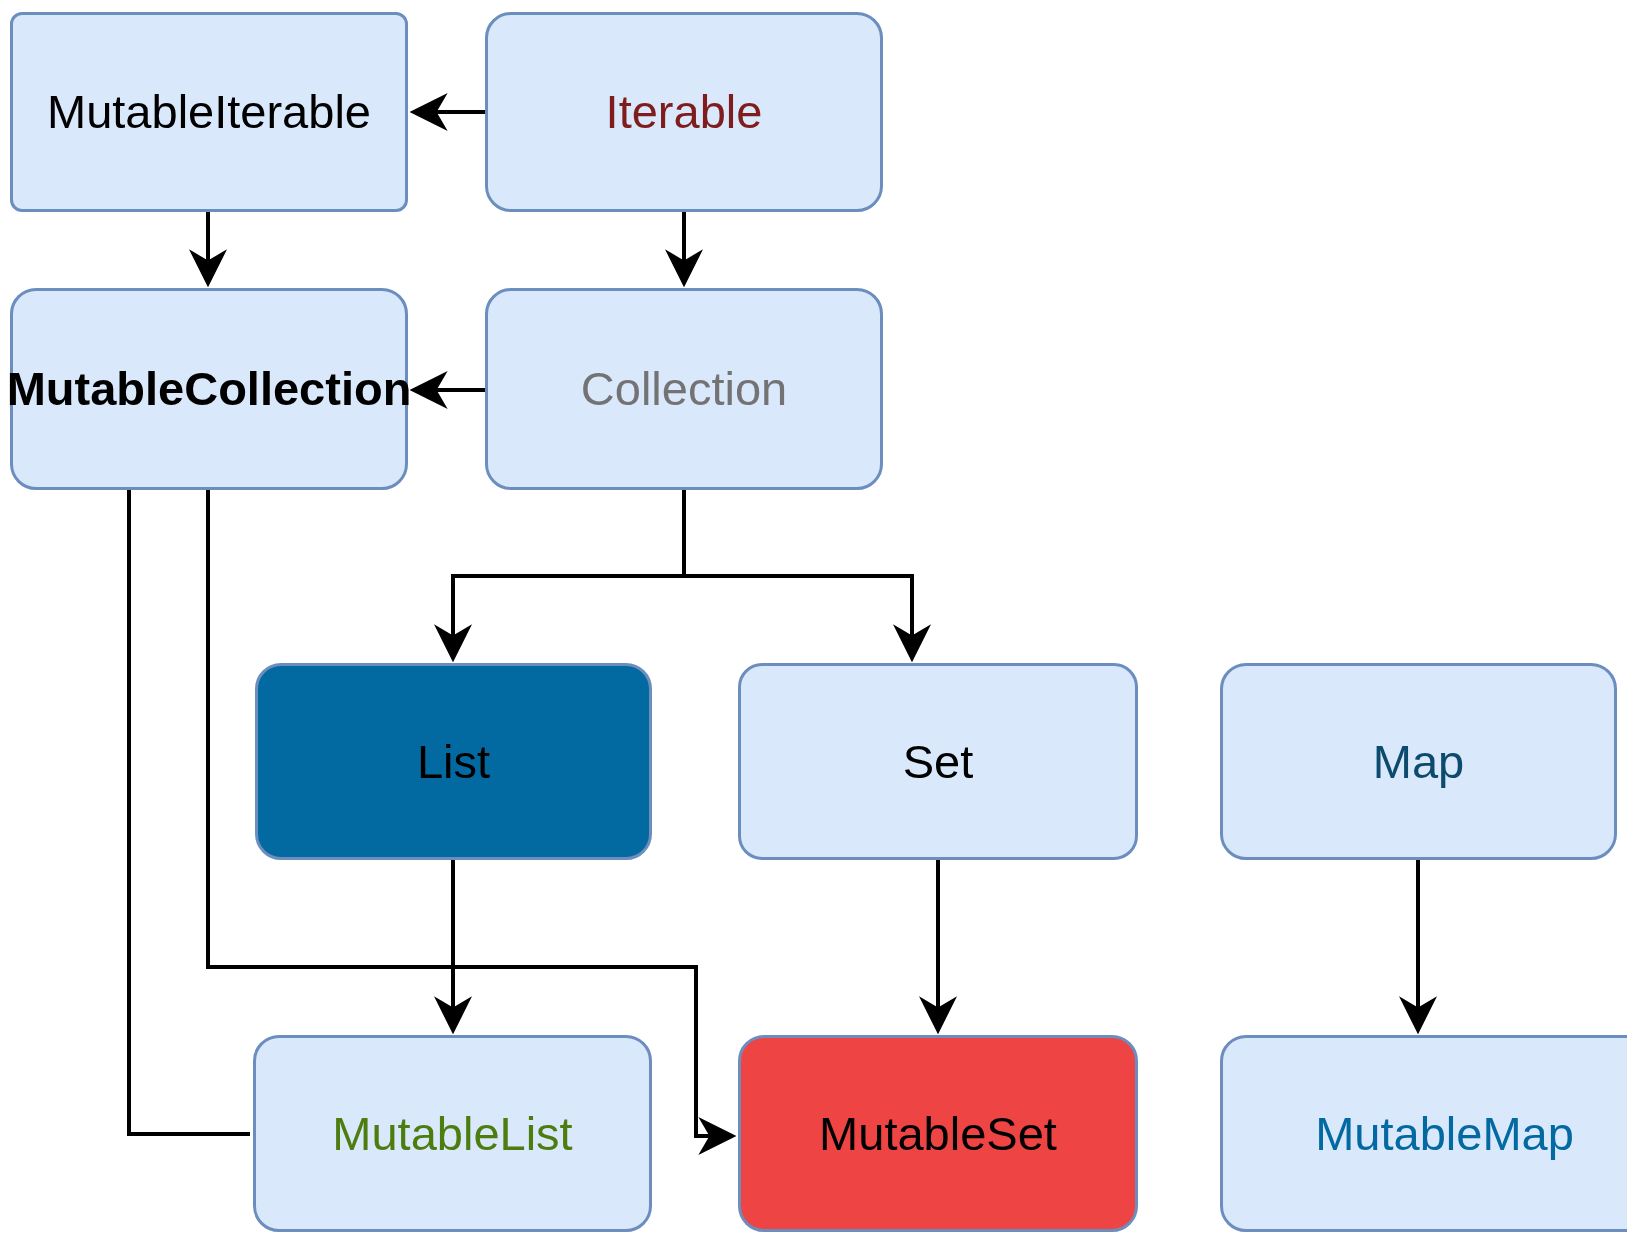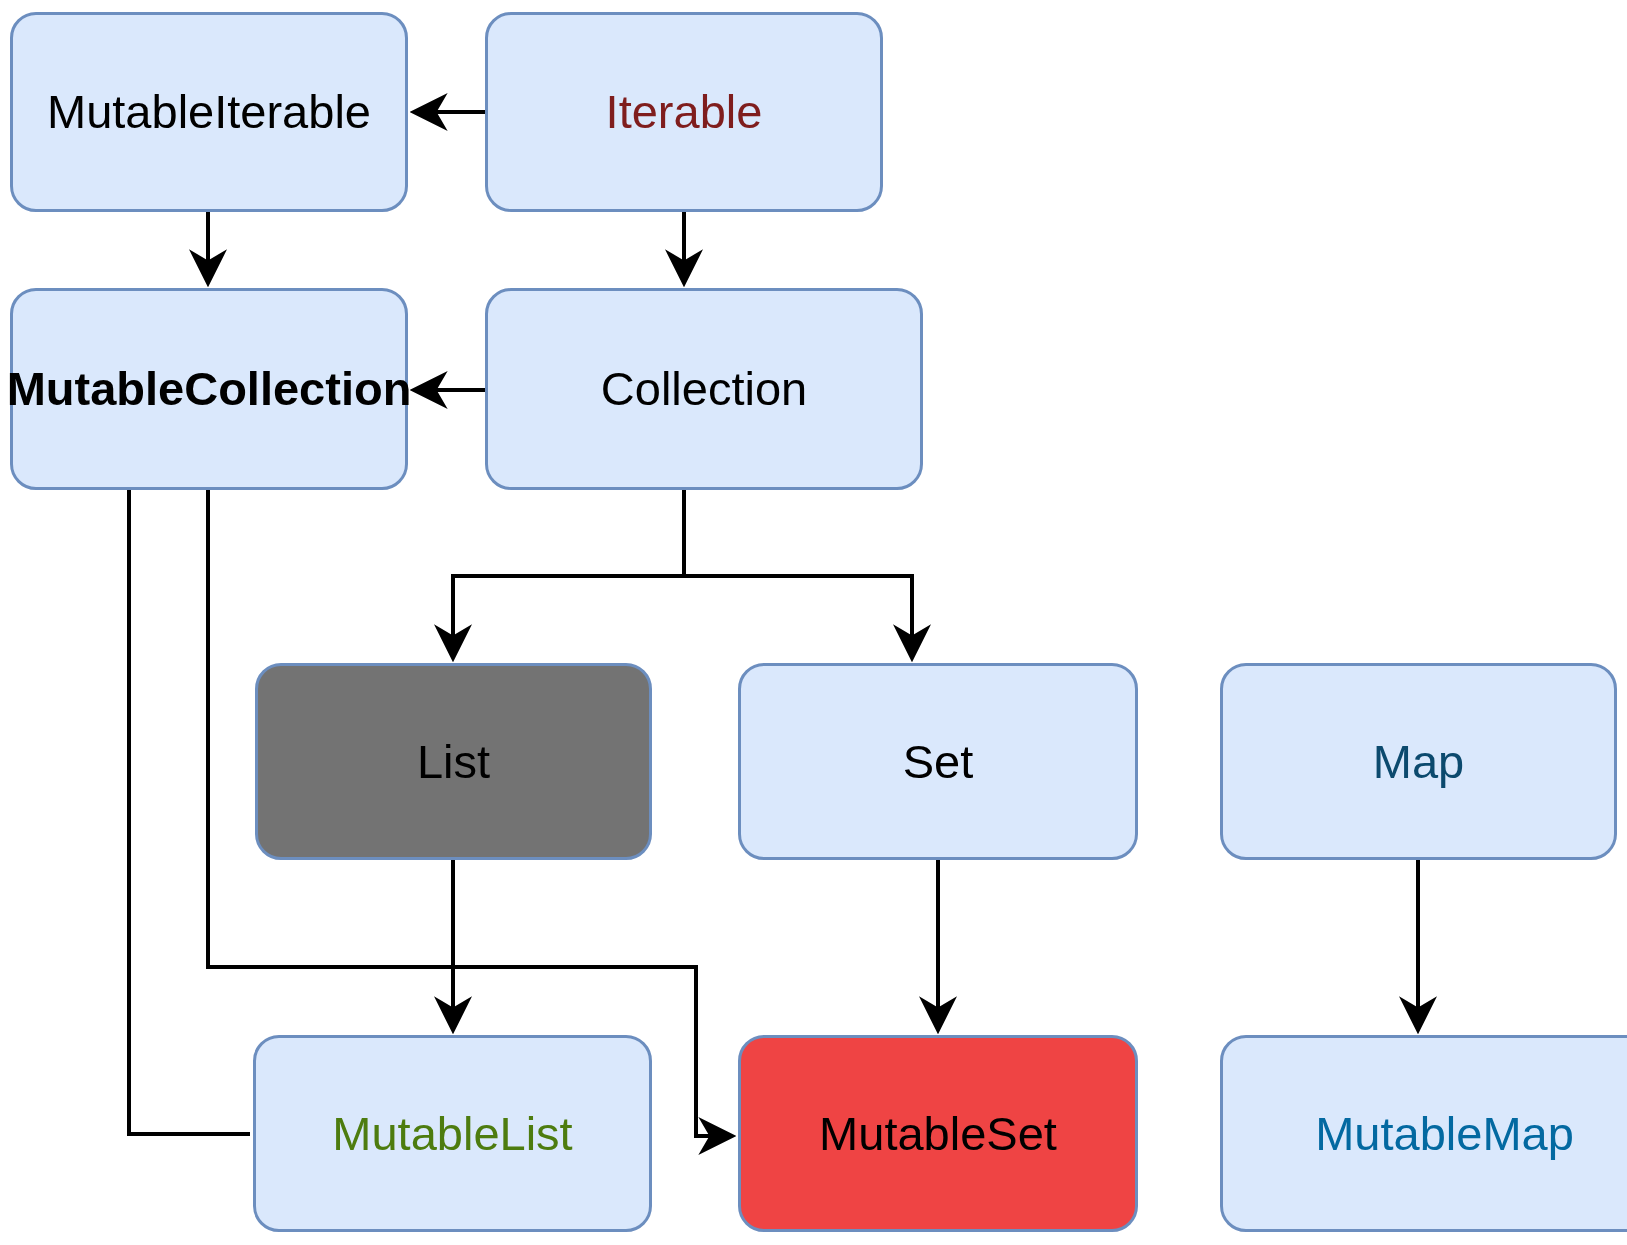--- a/index.html
+++ b/index.html
@@ -54,36 +54,36 @@
       <polyline points="684,490 684,576 453,576 453,656" fill="none" stroke="#000000" stroke-width="4" stroke-linejoin="miter" marker-end="url(#arrowhead)"></polyline>
       <polyline points="684,576 912,576 912,656" fill="none" stroke="#000000" stroke-width="4" stroke-linejoin="miter" marker-end="url(#arrowhead)"></polyline>
       <polyline points="453,860 453,1028" fill="none" stroke="#000000" stroke-width="4" stroke-linejoin="miter" marker-end="url(#arrowhead)"></polyline>
       <polyline points="938,860 938,1028" fill="none" stroke="#000000" stroke-width="4" stroke-linejoin="miter" marker-end="url(#arrowhead)"></polyline>
       <polyline points="1418,860 1418,1028" fill="none" stroke="#000000" stroke-width="4" stroke-linejoin="miter" marker-end="url(#arrowhead)"></polyline>
       <polyline points="129,490 129,1134 250,1134" fill="none" stroke="#000000" stroke-width="4" stroke-linejoin="miter"></polyline>
       <polyline points="208,490 208,967 696,967 696,1136 730,1136" fill="none" stroke="#000000" stroke-width="4" stroke-linejoin="miter" marker-end="url(#arrowhead)"></polyline>
     </g>
 </svg>
 
-<div class="node" style="left: 10px; top: 12px; width: 398px; height: 200px; background: rgb(218, 232, 252); border-color: rgb(108, 142, 191); color: rgb(0, 0, 0);">
+<div class="node" style="left: 10px; top: 12px; width: 398px; height: 200px; background: rgb(218, 232, 252); border-color: rgb(108, 142, 191); color: rgb(0, 0, 0); border-radius: 12px;">
     <span>MutableIterable</span>
   </div>
 <div class="node" style="left: 485px; top: 12px; width: 398px; height: 200px; background: rgb(218, 232, 252); border-color: rgb(108, 142, 191); color: #7f1d1d;">
     <span>Iterable</span>
   </div>
 <div class="node" style="left: 10px; top: 288px; width: 398px; height: 202px; background: rgb(218, 232, 252); border-color: rgb(108, 142, 191); color: rgb(0, 0, 0); font-weight: bold;">
     <span>MutableCollection</span>
   </div>
-<div class="node" style="left: 485px; top: 288px; width: 438px; height: 202px; background: rgb(218, 232, 252); border-color: rgb(108, 142, 191); color: #000000;">
+<div class="node" style="left: 485px; top: 288px; width: 398px; height: 202px; background: rgb(218, 232, 252); border-color: rgb(108, 142, 191); color: #737373;">
     <span>Collection</span>
   </div>
-<div class="node" style="left: 255px; top: 663px; width: 397px; height: 197px; background: #737373; border-color: rgb(108, 142, 191); color: rgb(0, 0, 0);">
+<div class="node" style="left: 255px; top: 663px; width: 397px; height: 197px; background: #0369a1; border-color: rgb(108, 142, 191); color: rgb(0, 0, 0);">
     <span>List</span>
   </div>
-<div class="node" style="left: 738px; top: 663px; width: 400px; height: 197px; background: rgb(218, 232, 252); border-color: rgb(108, 142, 191); color: rgb(0, 0, 0);">
+<div class="node" style="left: 738px; top: 663px; width: 400px; height: 197px; background: rgb(218, 232, 252); border-color: rgb(108, 142, 191); color: rgb(0, 0, 0); border-radius: 24px;">
     <span>Set</span>
   </div>
 <div class="node" style="left: 1220px; top: 663px; width: 397px; height: 197px; background: rgb(218, 232, 252); border-color: rgb(108, 142, 191); color: #0c4a6e;">
     <span>Map</span>
   </div>
 <div class="node" style="left: 253px; top: 1035px; width: 399px; height: 197px; background: rgb(218, 232, 252); border-color: rgb(108, 142, 191); color: #4d7c0f;">
     <span>MutableList</span>
   </div>
 <div class="node" style="left: 738px; top: 1035px; width: 400px; height: 197px; background: #ef4444; border-color: rgb(108, 142, 191); color: rgb(0, 0, 0);">
     <span>MutableSet</span>

